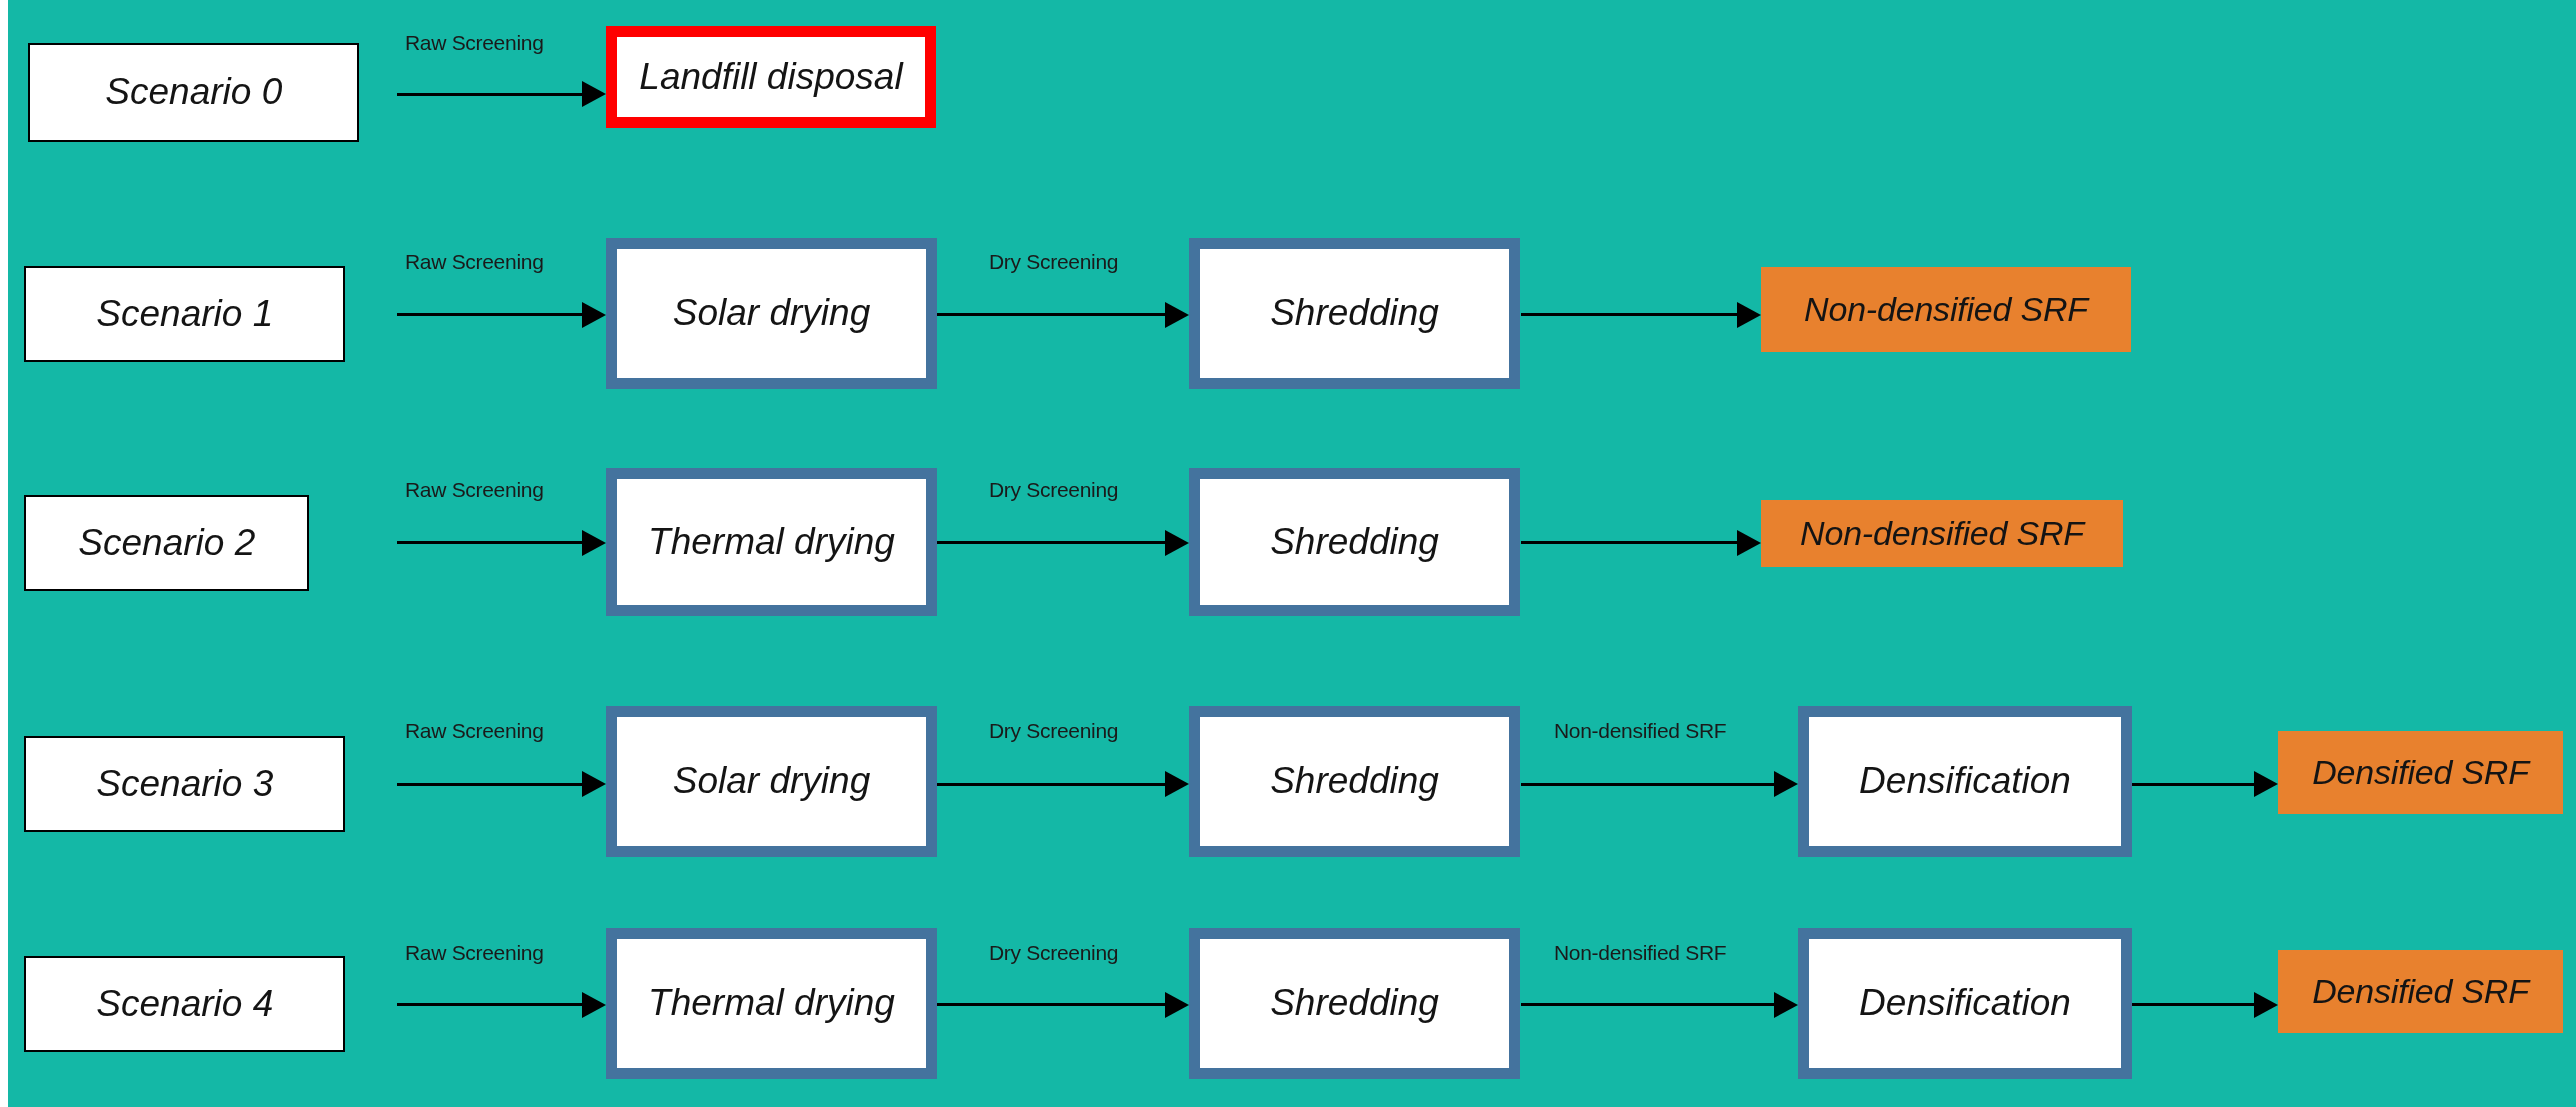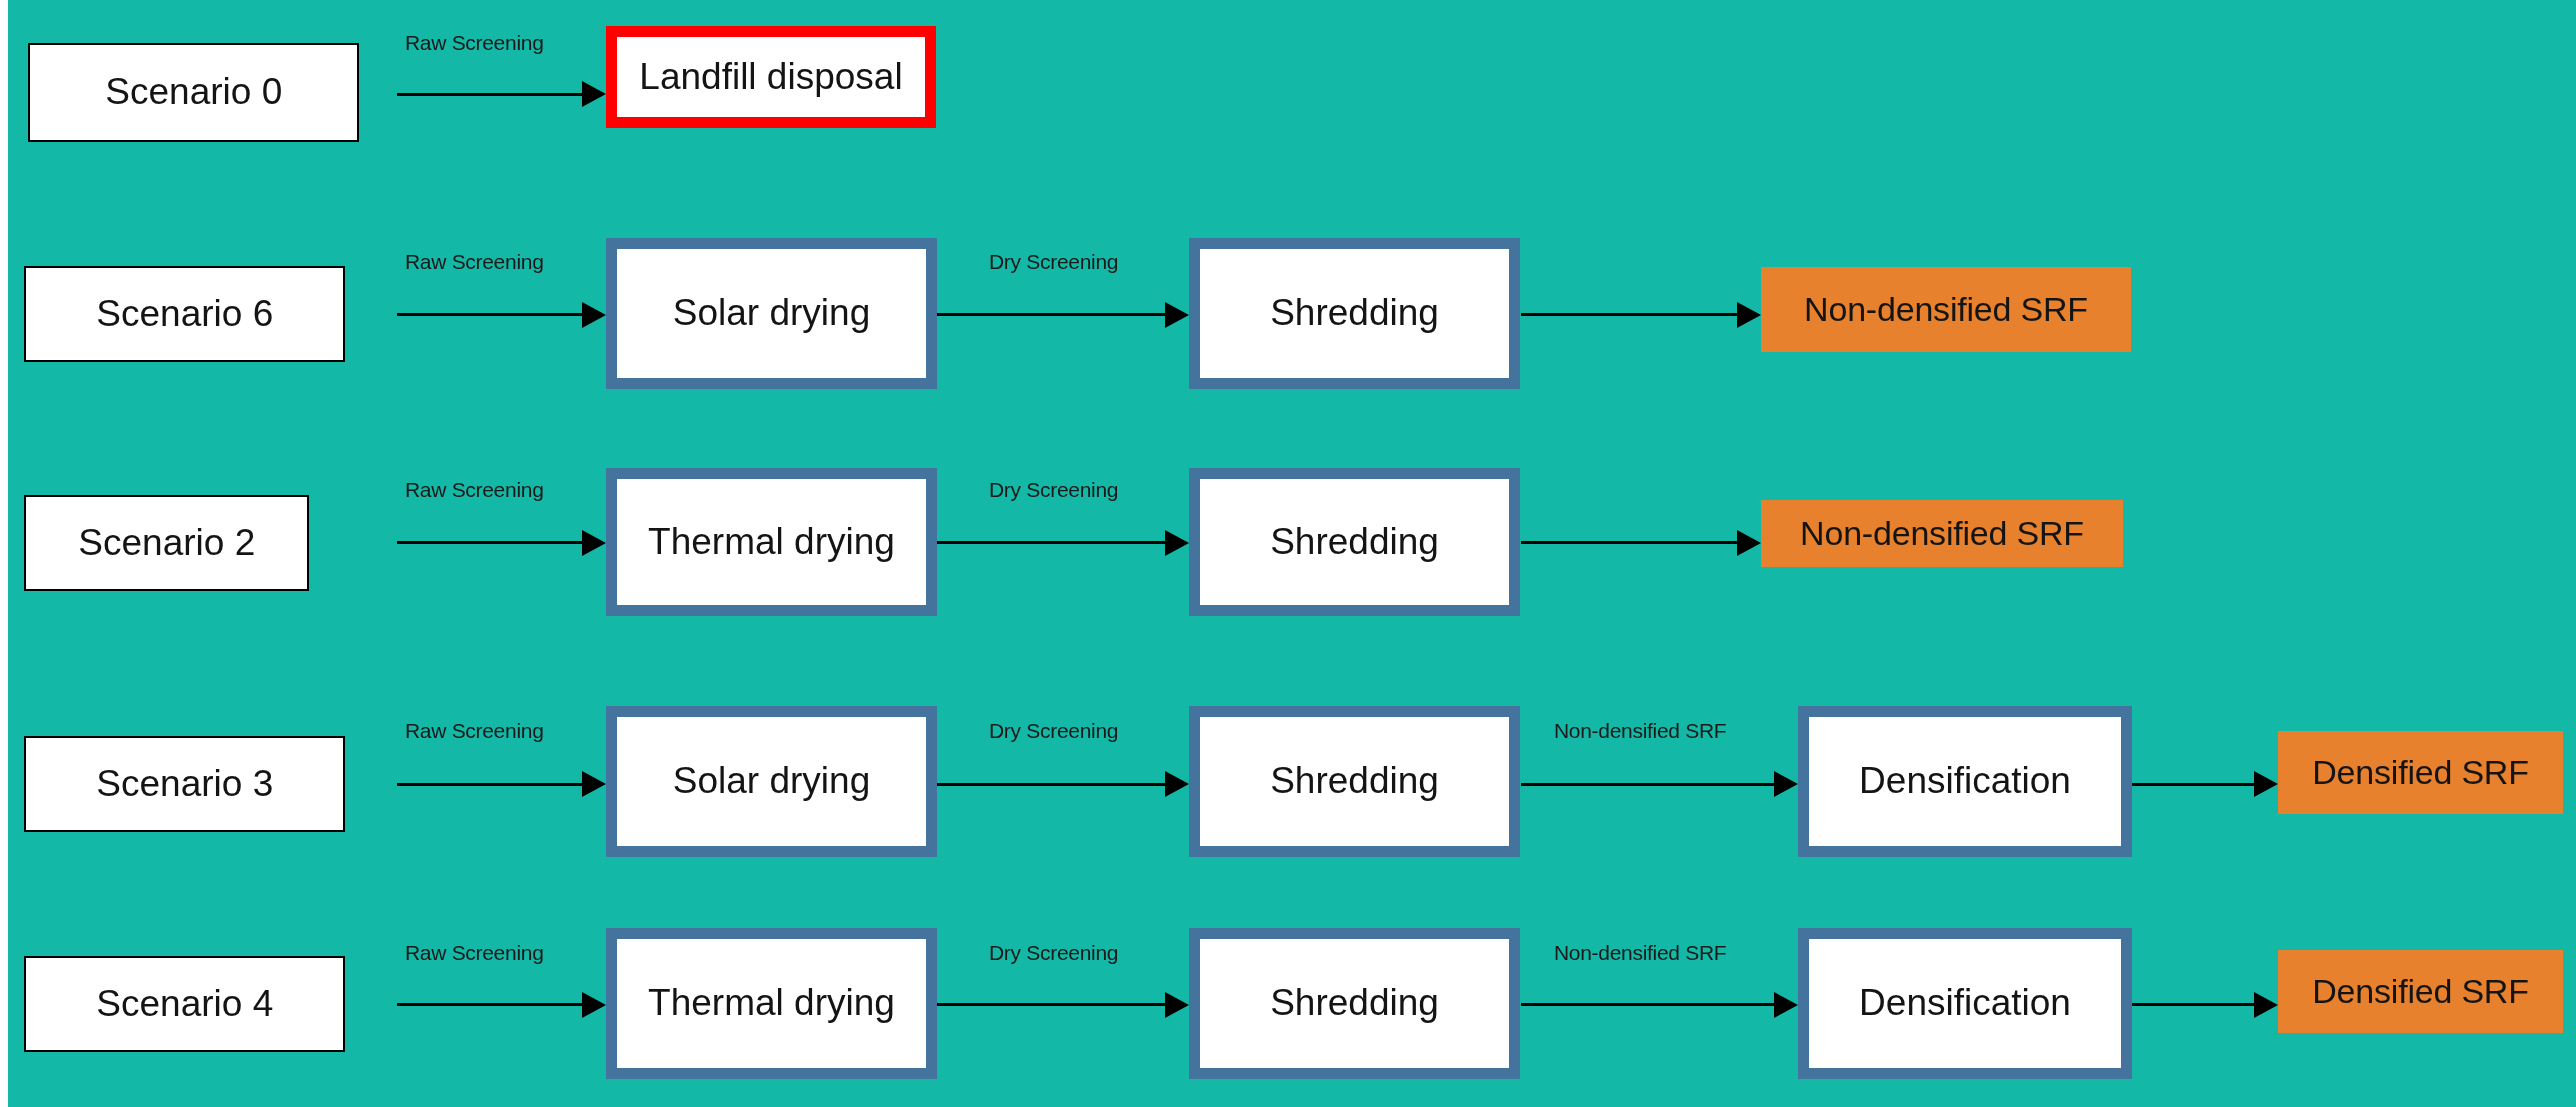--- a/index.html
+++ b/index.html
@@ -21,20 +21,21 @@
   
   .node {
     position: absolute;
     box-sizing: border-box;
     display: flex;
     align-items: center;
     justify-content: center;
     color: #141414;
     line-height: 1.05;
     white-space: nowrap;
+    font-style: italic;
   }
   .node-scenario {
     background: #ffffff;
     border: 2.4px solid #000000;
     font-size: 37px;
   }
   .node-process {
     background: #ffffff;
     border: 11.4px solid #44739E;
     font-size: 37px;
@@ -120,21 +121,21 @@
       <div class="edge-head" style="left: 2246px; top: 992px;"></div>
     </div>
   <div id="node-layer">
       <div class="node node-scenario" style="left: 20.3px; top: 43px; width: 331px; height: 99px;">
         <span>Scenario 0</span>
       </div>
       <div class="node node-landfill" style="left: 598px; top: 26px; width: 330px; height: 102px;">
         <span>Landfill disposal</span>
       </div>
       <div class="node node-scenario" style="left: 16.3px; top: 266px; width: 321px; height: 96px;">
-        <span>Scenario 6</span>
+        <span>Scenario 1</span>
       </div>
       <div class="node node-process" style="left: 598px; top: 238px; width: 331px; height: 151px;">
         <span>Solar drying</span>
       </div>
       <div class="node node-process" style="left: 1181px; top: 238px; width: 331px; height: 151px;">
         <span>Shredding</span>
       </div>
       <div class="node node-output" style="left: 1753px; top: 267px; width: 370px; height: 85px;">
         <span>Non-densified SRF</span>
       </div>

